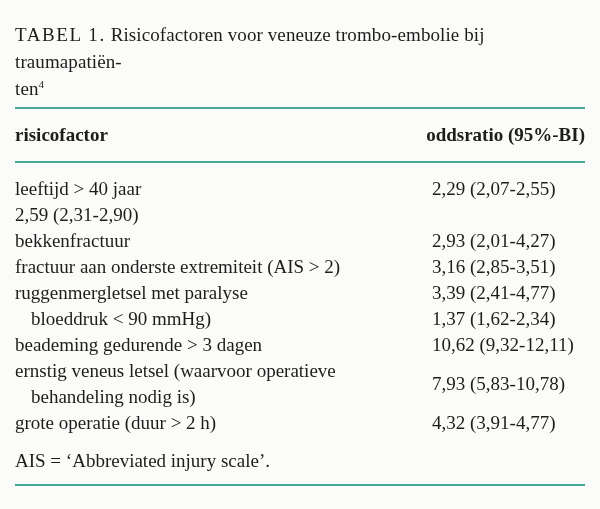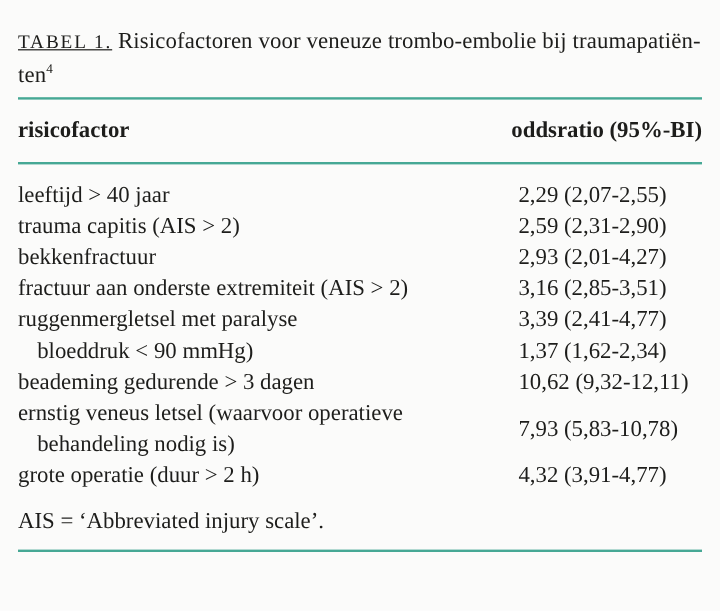--- a/index.html
+++ b/index.html
@@ -17,23 +17,22 @@
     font-family: "Liberation Serif", serif;
     font-size: 19px;
     padding: 21px 15px 0 15px;
     overflow: hidden;
   }
   .title {
     line-height: 27px;
     letter-spacing: 0.1px;
   }
   .title .smallcaps {
-    font-size: 16px;
+    font-size: 19px;
     letter-spacing: 1.6px;
-    text-decoration: underline;
   }
   .title sup {
     font-size: 11px;
     line-height: 0;
     vertical-align: super;
   }
   .rule {
     height: 2px;
     background: #46a895;
     border: 0;
@@ -85,21 +84,20 @@
   <div class="rule rule-head"></div>
 
   <div class="tbody">
 
     <div class="row">
       <div class="factor">leeftijd &gt; 40 jaar</div>
       <div class="odds">2,29 (2,07-2,55)</div>
     </div>
 
     <div class="row">
-      <div class="factor">trauma capitis (AIS &gt; 2)</div>
       <div class="odds">2,59 (2,31-2,90)</div>
     </div>
 
     <div class="row">
       <div class="factor">bekkenfractuur</div>
       <div class="odds">2,93 (2,01-4,27)</div>
     </div>
 
     <div class="row">
       <div class="factor">fractuur aan onderste extremiteit (AIS &gt; 2)</div>

